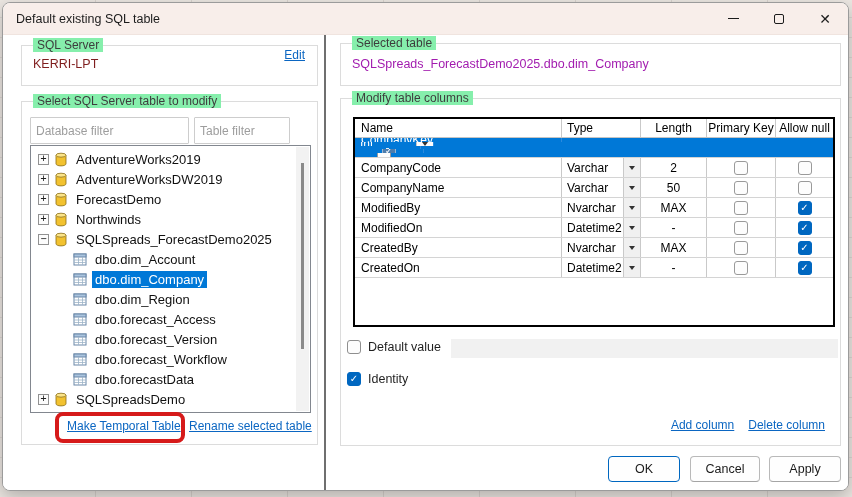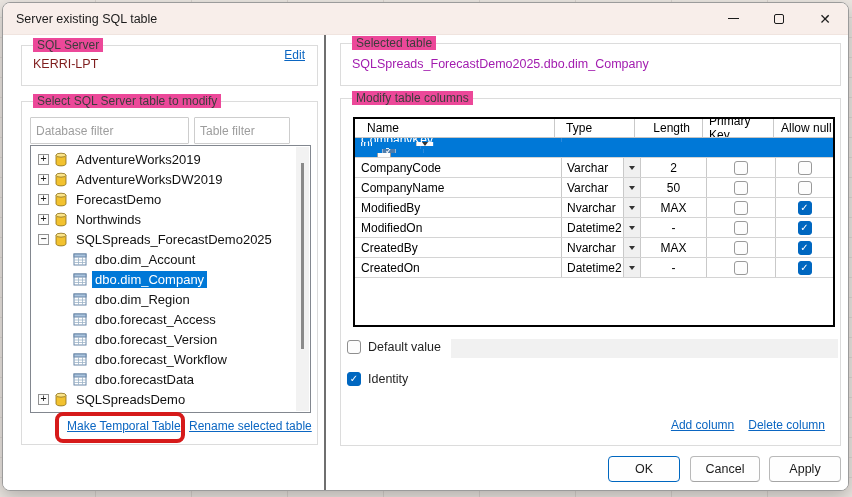--- a/index.html
+++ b/index.html
@@ -28,21 +28,21 @@
   .glyph-min { width:11px; height:1px; background:#1b1b1b; display:block; }
   .glyph-max { width:10px; height:10px; border:1.2px solid #1b1b1b; border-radius:2px; display:block; }
   .glyph-close { font-size:14px; color:#1b1b1b; line-height:1; font-weight:400; }
 
   .dialog-body { position:relative; height:456px; background:#fff; }
   .divider { position:absolute; left:321px; top:0; width:2px; height:100%; background:#6f6f6f; }
 
   
   .groupbox { position:absolute; border:1px solid #dcdcdc; }
   .gb-label {
-    position:absolute; top:-8px; left:11px; background:#ec4899; padding:0 4px;
+    position:absolute; top:-8px; left:11px; background:#86efac; padding:0 4px;
     font-size:12px; color:#3d3d3d; white-space:nowrap;
   }
 
   .link { font-size:12px; color:#0b66c2; text-decoration:underline; cursor:pointer; white-space:nowrap; }
 
   
   .server-name { position:absolute; left:11px; top:11px; font-size:12.5px; color:#7f1d1d; }
   .edit-link { position:absolute; right:12px; top:2px; }
 
   .filter-input {
@@ -85,21 +85,21 @@
   }
   .trow { display:flex; height:20px; border-bottom:1px solid #d4d4d4; align-items:stretch; }
   .trow.header { height:19px; border-bottom:1px solid #c4c4c4; }
   .cell { display:flex; align-items:center; border-right:1px solid #c9c9c9; overflow:hidden; }
   .cell:last-child { border-right:none; }
   .c-name  { width:207px; padding-left:6px; }
   .c-type  { width:79px; }
   .c-len   { width:66px; justify-content:center; }
   .c-pk    { width:69px; justify-content:center; }
   .c-null  { width:57px; justify-content:center; }
-  .trow.header .cell { color:#000;margin-left:6px; }
+  .trow.header .cell { color:#000; }
   .trow.header .c-type { padding-left:5px; }
   .trow.selected { background:#0078d7; color:#fff;flex-direction:column; }
   .trow.selected .cell { border-right-color:#2b8ade; }
 
   .type-text { flex:1; padding-left:5px; display:flex; align-items:center; height:100%; }
   .dd-btn {
     width:17px; height:100%; background:#f0f0f0; border-left:1px solid #c9c9c9;
     display:flex; align-items:center; justify-content:center; flex:none;
   }
   .trow.selected .dd-btn { background:#fdfdfd; }
@@ -131,21 +131,21 @@
   .btn-ok { left:605px; width:72px; border:1.5px solid #0067c0; }
   .btn-cancel { left:687px; width:70px; }
   .btn-apply { left:766px; width:72px; }
 </style>
 </head>
 <body>
 
 <div class="window">
 
   <div class="titlebar">
-    <div class="title">Server existing SQL table</div>
+    <div class="title">Default existing SQL table</div>
     <div class="win-btn">
         <span class="glyph-min"></span>
       </div>
     <div class="win-btn">
         <span class="glyph-max"></span>
       </div>
     <div class="win-btn">
         <span class="glyph-close">✕</span>
       </div>
   </div>

